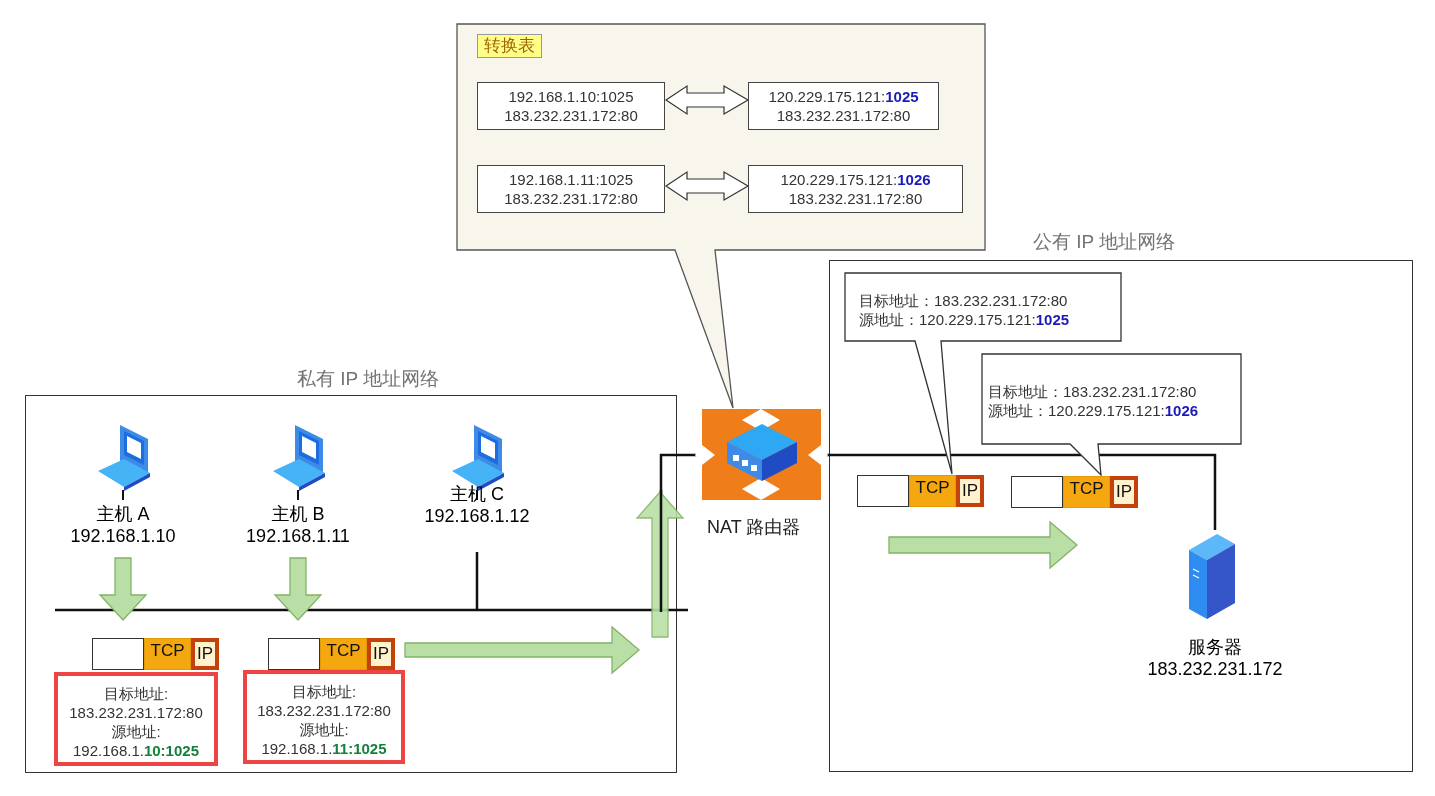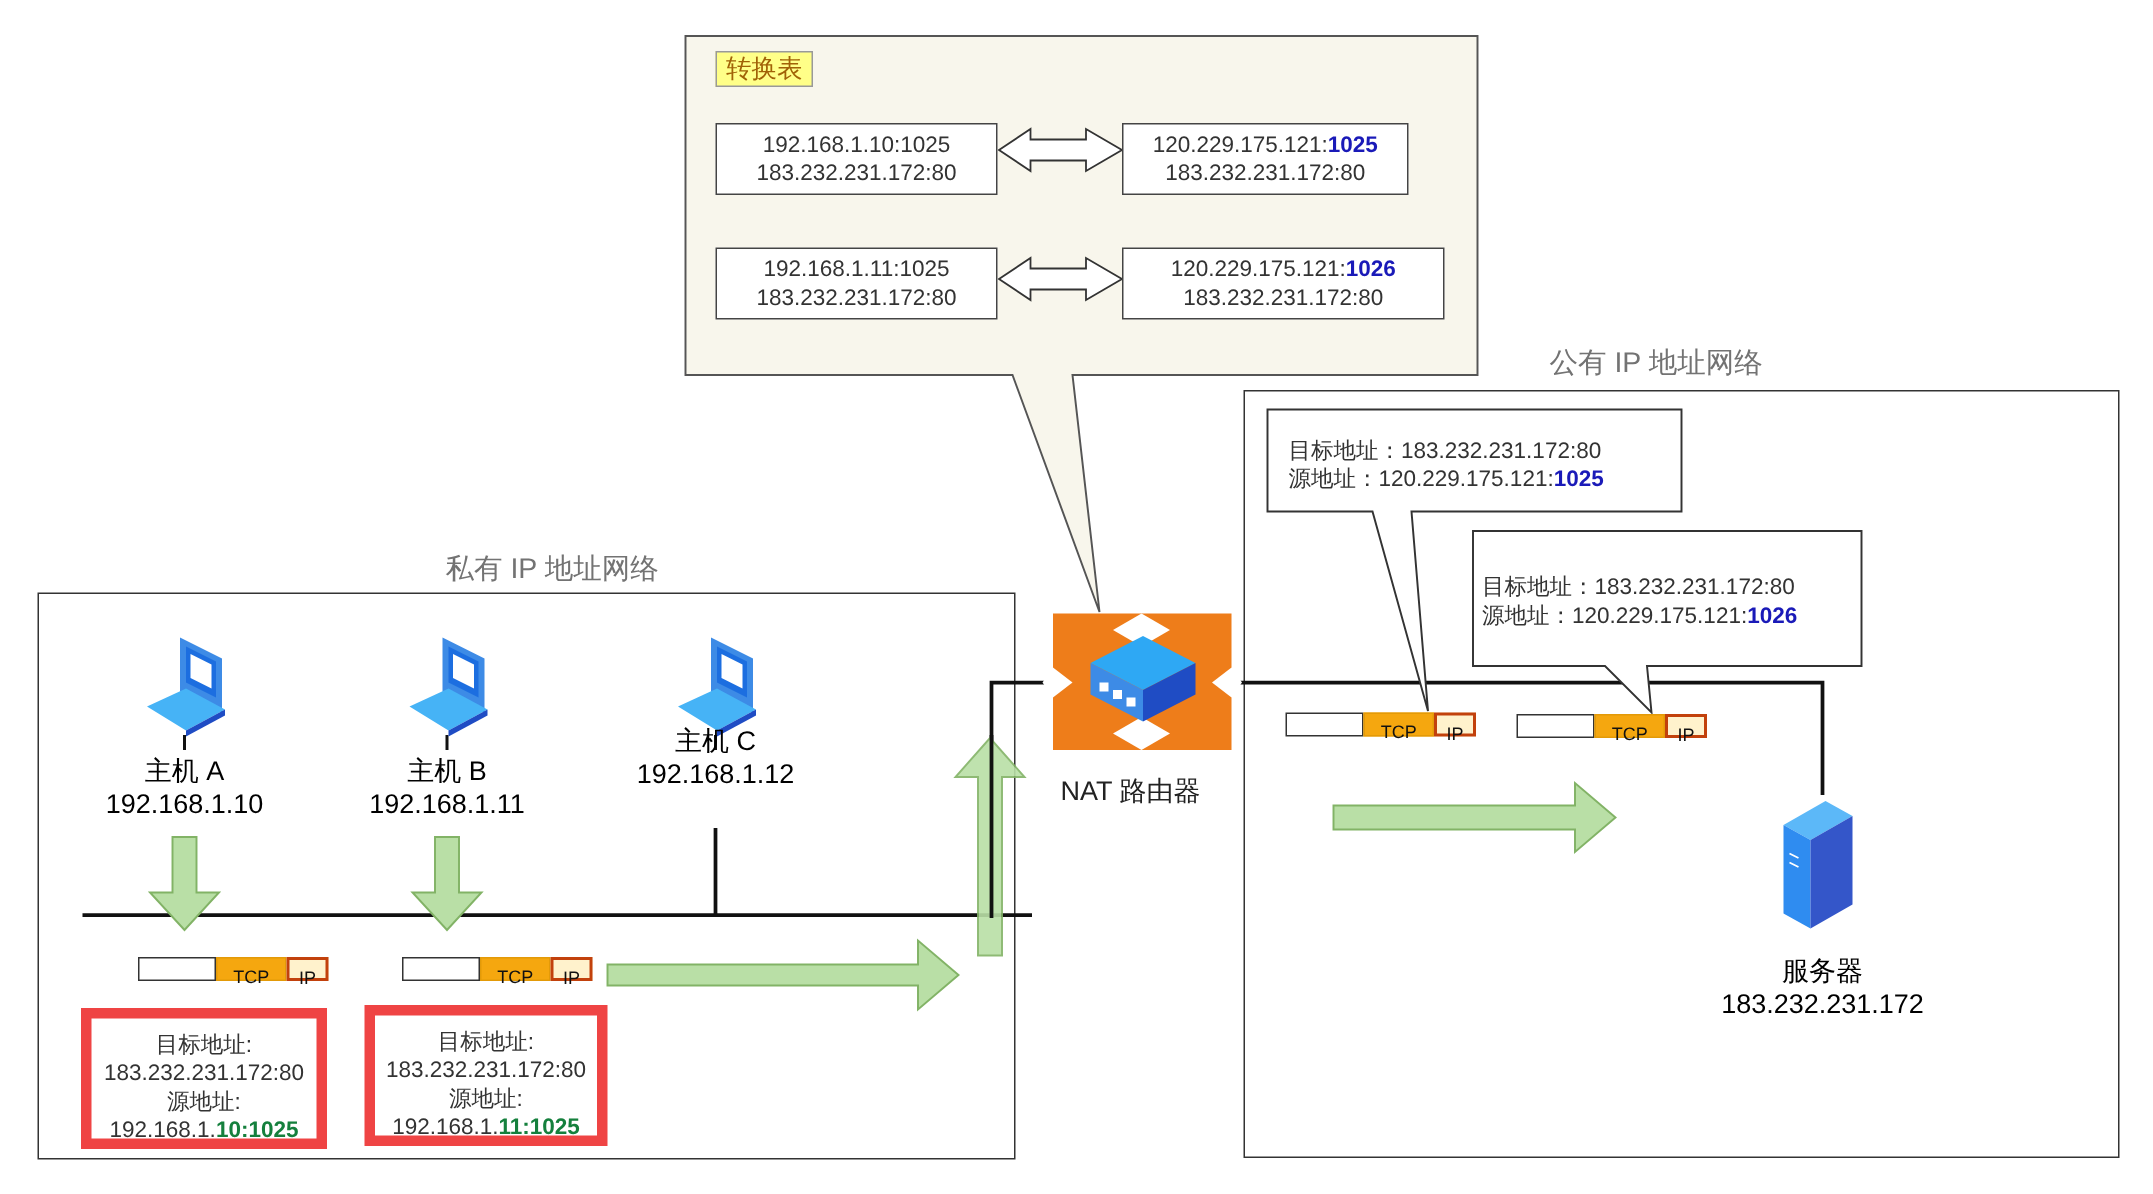--- a/index.html
+++ b/index.html
@@ -2,25 +2,25 @@
 <html><head>
 <meta charset="utf-8">
 <style>
   html, body { margin:0; padding:0; background:#ffffff; }
   body { width:1435px; height:796px; position:relative; overflow:hidden;
          font-family:"Liberation Sans","DejaVu Sans",sans-serif; color:#222; }
   svg.layer { position:absolute; left:0; top:0; }
   .net-box { position:absolute; border:1px solid #333; background:#fff; }
   .title { position:absolute; font-size:19px; color:#737373; white-space:nowrap; }
   .host-label { position:absolute; text-align:center; font-size:18px; line-height:22px; width:160px; color:#000000; }
-  .pkt { position:absolute; height:16px; display:flex; font-size:12px; line-height:24px;padding-left:12px; }
+  .pkt { position:absolute; height:32px; display:flex; font-size:17px; line-height:24px;padding-left:12px; }
   .pkt .data { width:52px; border:1px solid #333; background:#fff; box-sizing:border-box; }
   .pkt .tcp { width:47px; background:#f5a70f; border:1px solid #e39a08; box-sizing:border-box; text-align:center; color:#111; }
-  .pkt .ip { width:28px; background:#fff2cc; border:2px solid #c2410c; box-sizing:border-box; text-align:center; color:#111; }
-  .addr-box { position:absolute; border:7px solid #ef4444; background:#fff; text-align:center; font-size:15px; line-height:19px; color:#333; box-sizing:border-box; }
+  .pkt .ip { width:28px; background:#fff2cc; border:4px solid #c2410c; box-sizing:border-box; text-align:center; color:#111; }
+  .addr-box { position:absolute; border:4px solid #ef4444; background:#fff; text-align:center; font-size:15px; line-height:19px; color:#333; box-sizing:border-box; }
   .red { color:#15803d; font-weight:bold; }
   .blue { color:#1a1ab8; font-weight:bold; }
   .callout-text { position:absolute; font-size:15px; line-height:19px; color:#333; white-space:nowrap; }
   .nat-row { position:absolute; border:1px solid #444; background:#fff; text-align:center; font-size:15px; line-height:19px; color:#333; box-sizing:border-box; padding-top:4px; }
   .tbl-title { position:absolute; background:#ffff88; border:1px solid #999; font-size:17px; line-height:22px; padding:0 6px; color:#a16207; }
   .nat-label { position:absolute; font-size:18px; color:#222; white-space:nowrap; }
 </style>
 </head>
 <body>
 

